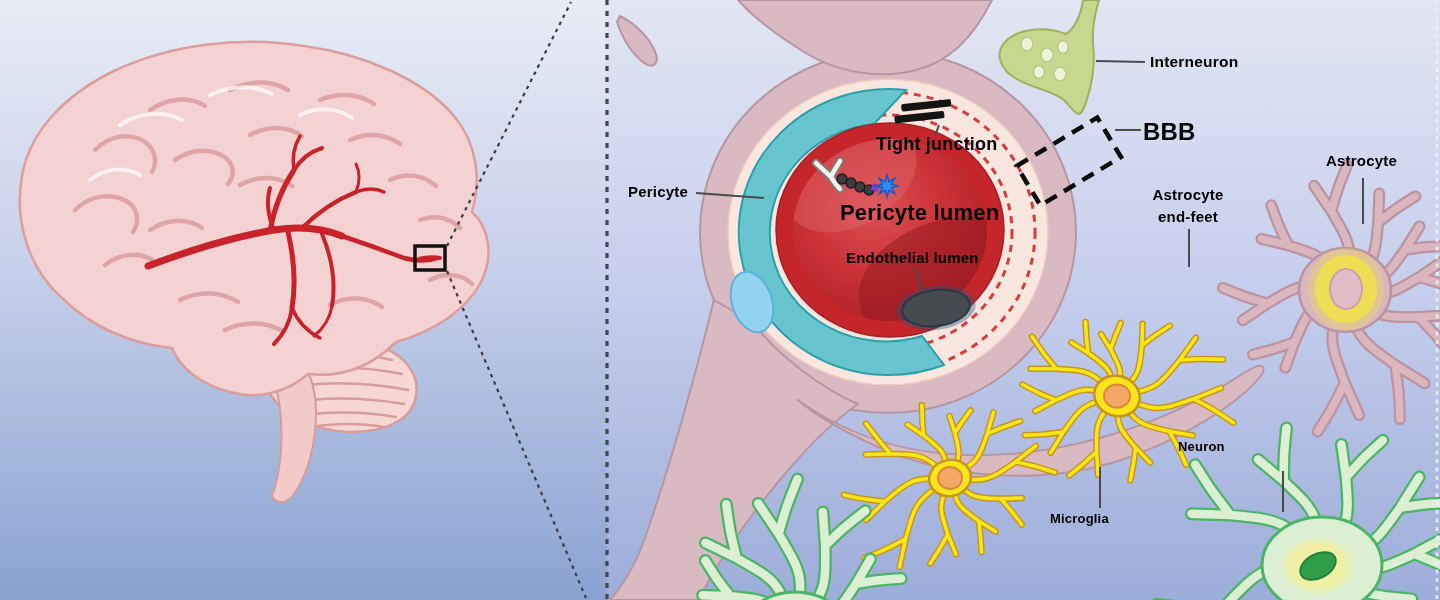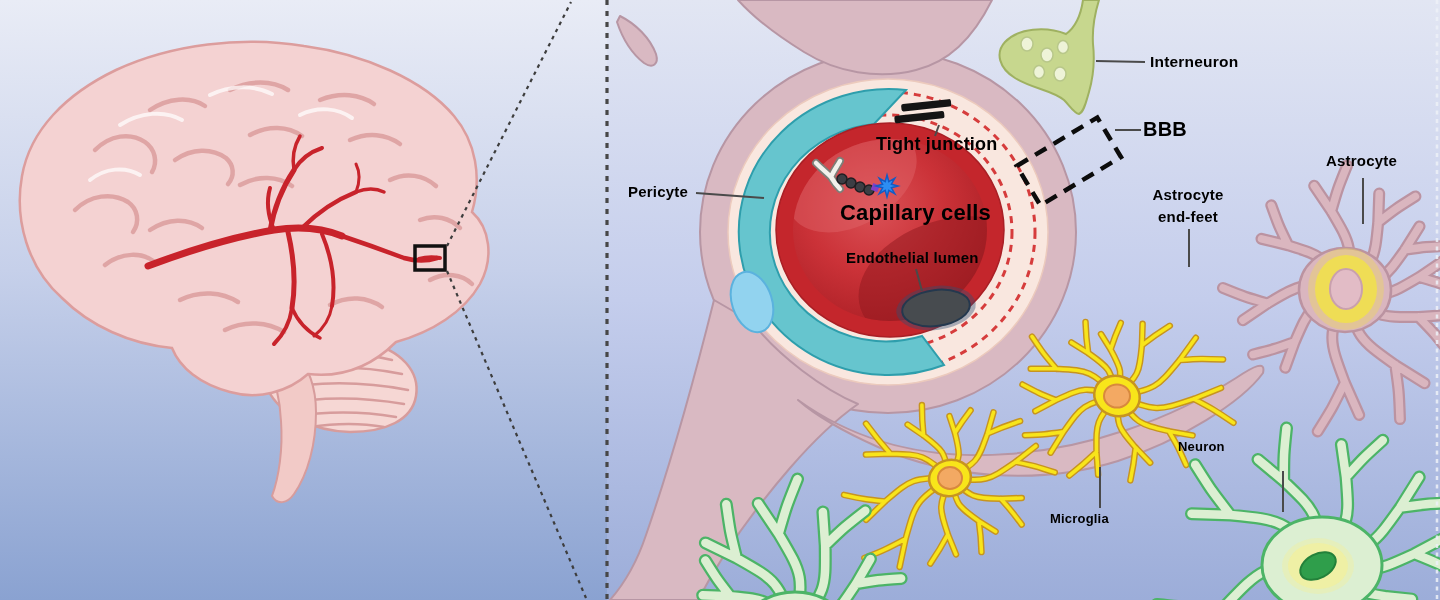--- a/index.html
+++ b/index.html
@@ -230,23 +230,23 @@
     <line class="pointer" x1="1363" y1="178" x2="1363" y2="224"></line>
     <line class="pointer" x1="1100" y1="467" x2="1100" y2="508"></line>
     <line class="pointer" x1="1283" y1="471" x2="1283" y2="512"></line>
   </g>
 
   <line x1="1437" y1="0" x2="1437" y2="600" stroke="#eef1f8" stroke-width="2.5" stroke-dasharray="4 4.5" opacity=".85"></line>
 </svg>
 
 <div class="label" style="left:628px;top:184px;font-size:15px">Pericyte</div>
 <div class="label" style="left:876px;top:135px;font-size:18px">Tight junction</div>
-<div class="label" style="left:840px;top:201px;font-size:22px">Capillary cells</div>
+<div class="label" style="left:840px;top:201px;font-size:22px">Pericyte lumen</div>
 <div class="label" style="left:846px;top:250px;font-size:15px">Endothelial lumen</div>
-<div class="label" style="left:1143px;top:119px;font-size:20px">BBB</div>
+<div class="label" style="left:1143px;top:119px;font-size:24px">BBB</div>
 <div class="label" style="left:1150px;top:54px;font-size:15.5px">Interneuron</div>
 <div class="label center" style="left:1146px;top:184px;width:84px;font-size:15px;line-height:22px">
   <span style="display:block">Astrocyte</span>
   <span style="display:block">end-feet</span>
 </div>
 <div class="label" style="left:1326px;top:153px;font-size:15px">Astrocyte</div>
 <div class="label" style="left:1050px;top:512px;font-size:13px">Microglia</div>
 <div class="label" style="left:1178px;top:440px;font-size:13px">Neuron</div>
 </div>
 

